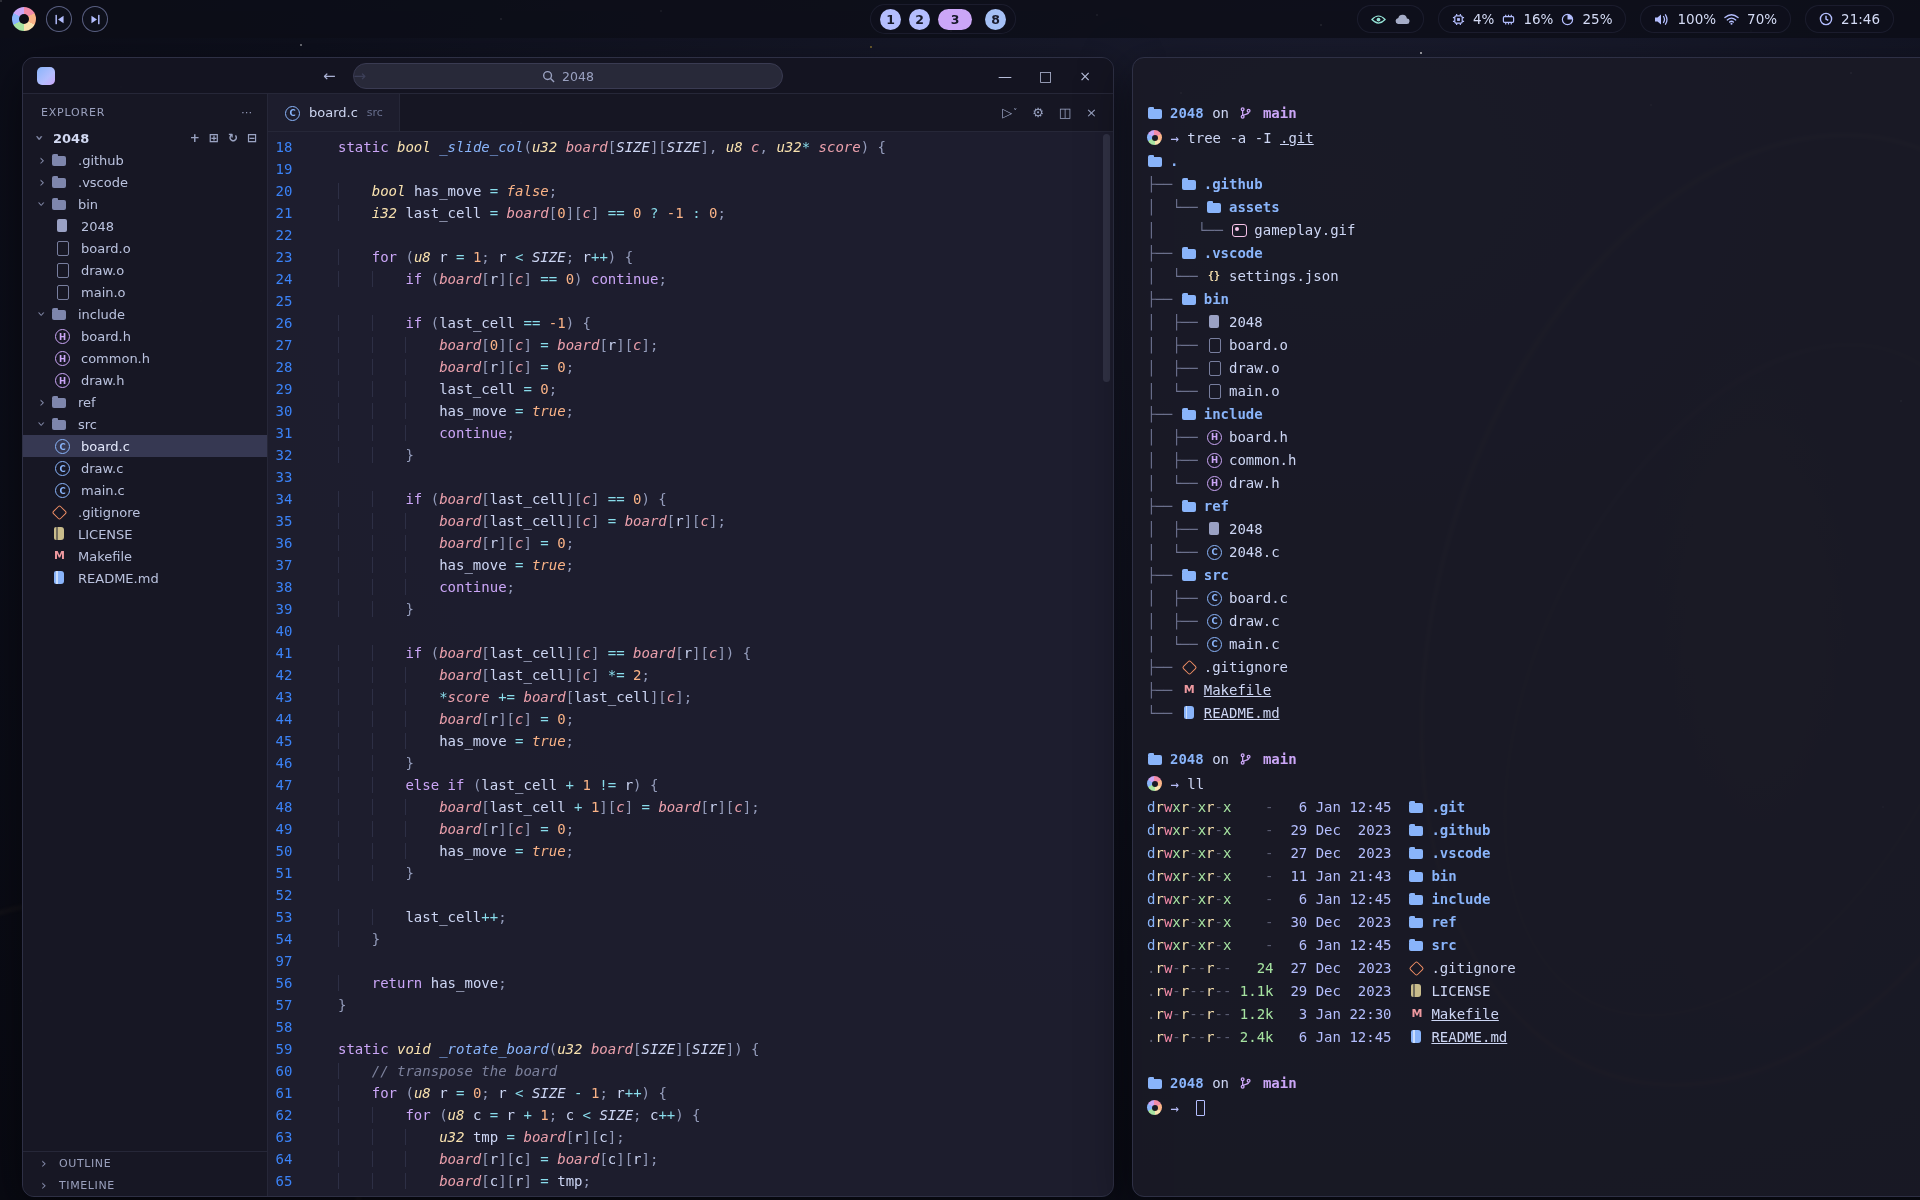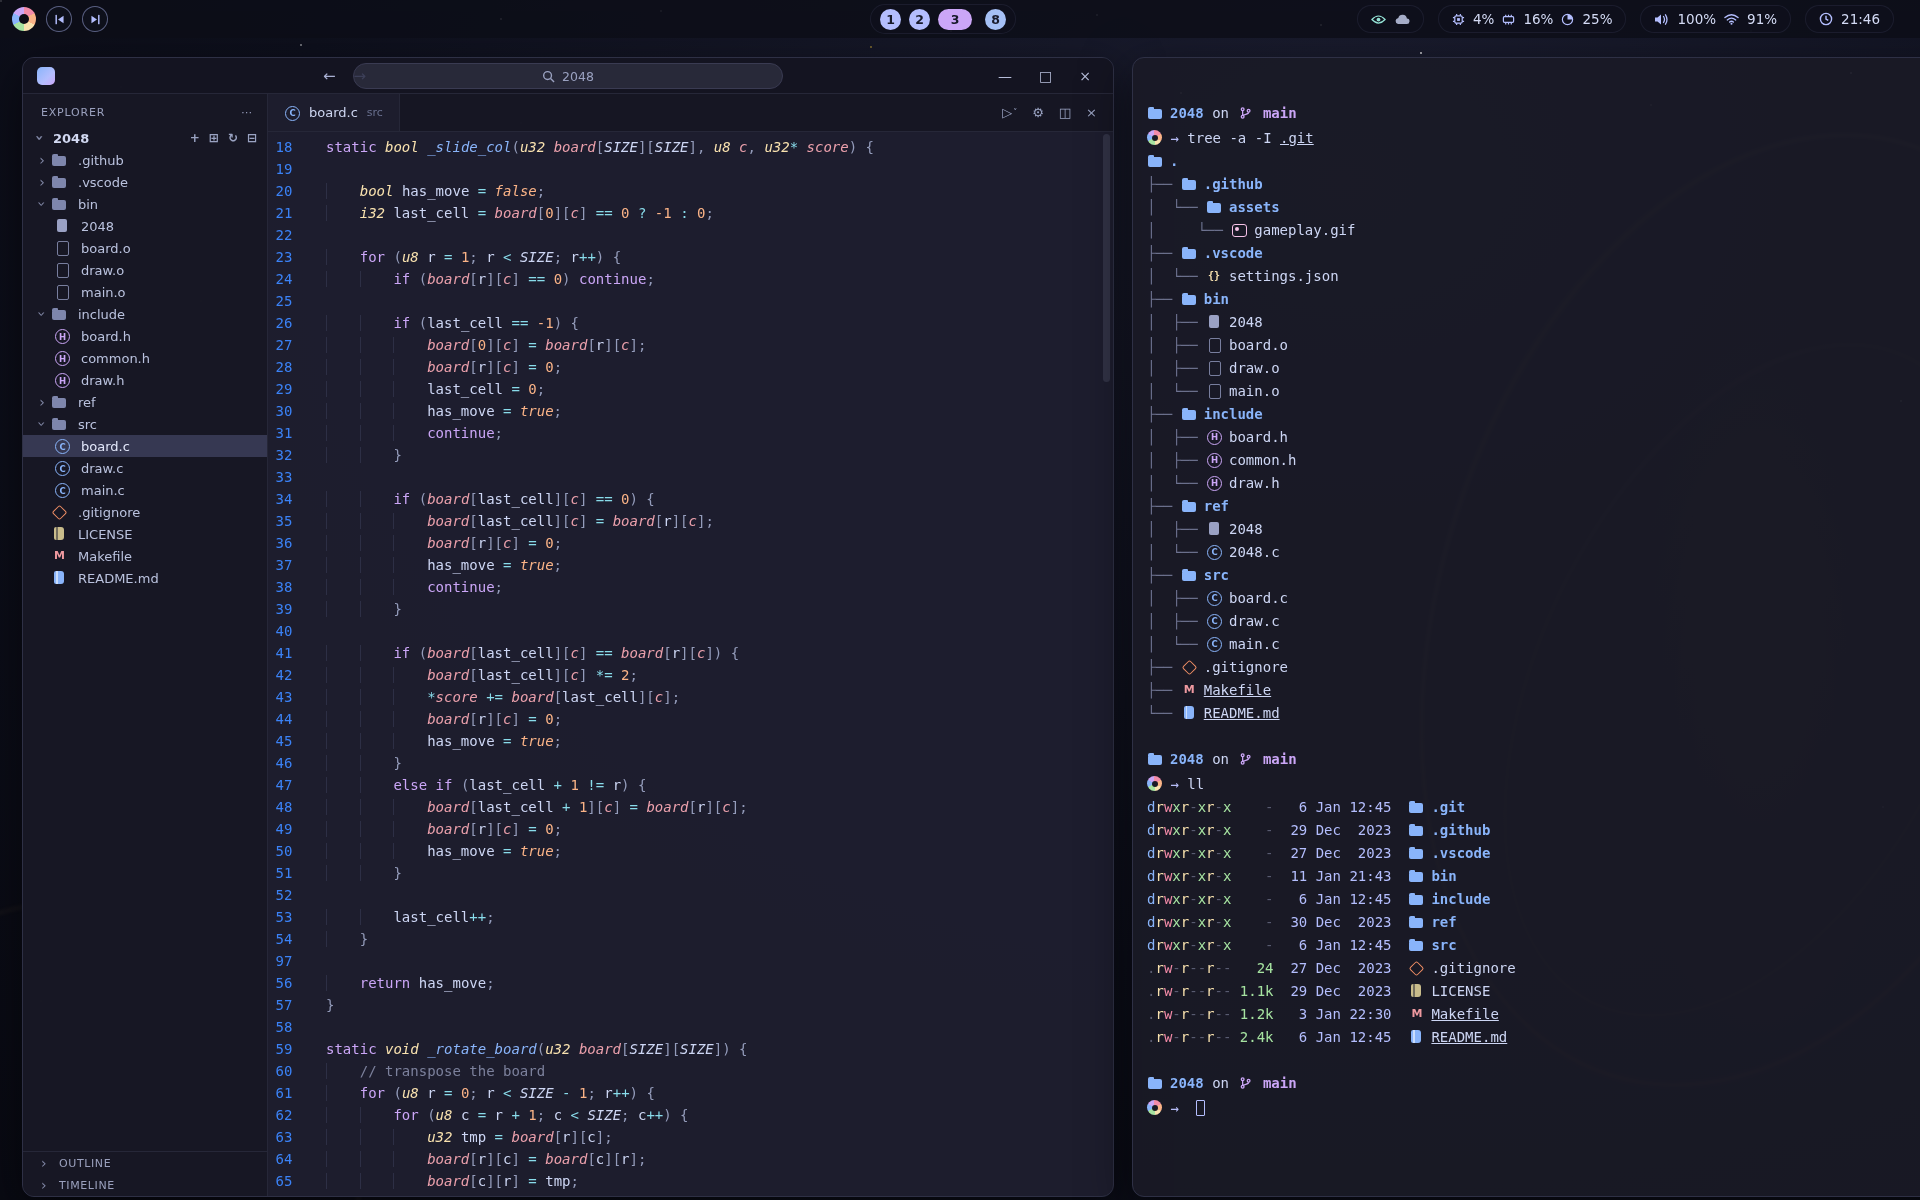--- a/index.html
+++ b/index.html
@@ -79,27 +79,27 @@
   .tabbar{height:38px;flex:none;background:rgba(20,20,32,.75);display:flex;align-items:center;border-bottom:1px solid #262738}
   .tab{height:100%;display:flex;align-items:center;padding:0 16px;background:rgba(30,30,46,.95);border-right:1px solid #262738;cursor:pointer}
   .tab-file{color:#cdd5f0;font-size:13px;margin-left:2px}
   .tab-hint{color:#69708f;font-size:11px;margin-left:9px}
   .tab-actions{margin-left:auto;display:flex;gap:15px;padding-right:16px;color:#9aa3c2;font-size:13px}
   .tab-actions span{cursor:pointer}
   .ta-run-icon::after{content:"˅";font-size:8px;vertical-align:2px;margin-left:1px}
   .code{flex:1;position:relative;padding-top:4px;overflow:hidden}
   .cl{display:flex;height:22px;font:14px/22px "DejaVu Sans Mono",monospace;white-space:pre}
   .ln{width:46px;flex:none;text-align:center;padding-right:14px;color:#3b82f6}
-  .ct{margin-left:12px}
+  .ct{margin-left:24px}
   .ind{box-shadow:inset 1px 0 0 #2d2f45}
   .tok-k{color:var(--mauve)} .tok-t{color:var(--yellow);font-style:italic}
   .tok-f{color:var(--blue);font-style:italic} .tok-p{color:var(--maroon);font-style:italic}
   .tok-n{color:var(--peach)} .tok-b{color:var(--peach);font-style:italic}
   .tok-o{color:var(--sky)} .tok-v{color:var(--text)} .tok-d{color:#949cbb}
-  .tok-c{color:#7c819c;} .tok-i{color:var(--text);font-style:italic}
+  .tok-c{color:#7c819c;font-style:italic} .tok-i{color:var(--text);font-style:italic}
   .scrollbar{position:absolute;top:2px;right:3px;width:7px;height:248px;border-radius:4px;background:rgba(130,135,165,.20);cursor:pointer}
 
   
   .tl{font:14px/23px "DejaVu Sans Mono",monospace;white-space:pre;color:var(--text)}
   .tblock + .tblock{margin-top:23px}
   .pdir{color:var(--blue);font-weight:bold}
   .pbranch{color:var(--mauve);font-weight:bold}
   .bicon{color:var(--mauve);display:inline-block;vertical-align:-2px;margin:0 2px}
   .plogo{display:inline-block;width:15px;height:15px;border-radius:50%;vertical-align:-2px;position:relative;
     background:conic-gradient(#f38ba8 0 60deg,#fab387 60deg 120deg,#f9e2af 120deg 180deg,#a6e3a1 180deg 240deg,#89b4fa 240deg 300deg,#cba6f7 300deg 360deg)}
@@ -211,21 +211,21 @@
             <path d="M9.5 3.5q2 3 0 6M11.5 1.8q3 4.7 0 9.4" stroke="currentColor" fill="none" stroke-width="1.3" stroke-linecap="round"></path>
           </svg>
       </span>
       <span class="pval">100%</span>
       <span class="picon">
         <svg width="15" height="12" viewBox="0 0 16 12">
             <path d="M1 4.5Q8 -1.5 15 4.5M3.5 7Q8 3 12.5 7M6 9.3Q8 7.6 10 9.3" stroke="currentColor" fill="none" stroke-width="1.4" stroke-linecap="round"></path>
             <circle cx="8" cy="11" r="1.1" fill="currentColor"></circle>
           </svg>
       </span>
-      <span class="pval">91%</span>
+      <span class="pval">70%</span>
     </div>
     <div class="pill">
       <span class="picon">
         <svg width="14" height="14" viewBox="0 0 14 14" stroke="currentColor" fill="none" stroke-width="1.4">
             <circle cx="7" cy="7" r="5.6"></circle>
             <path d="M7 3.8V7l2.3 1.4"></path>
           </svg>
       </span>
       <span class="pval">21:46</span>
     </div>

